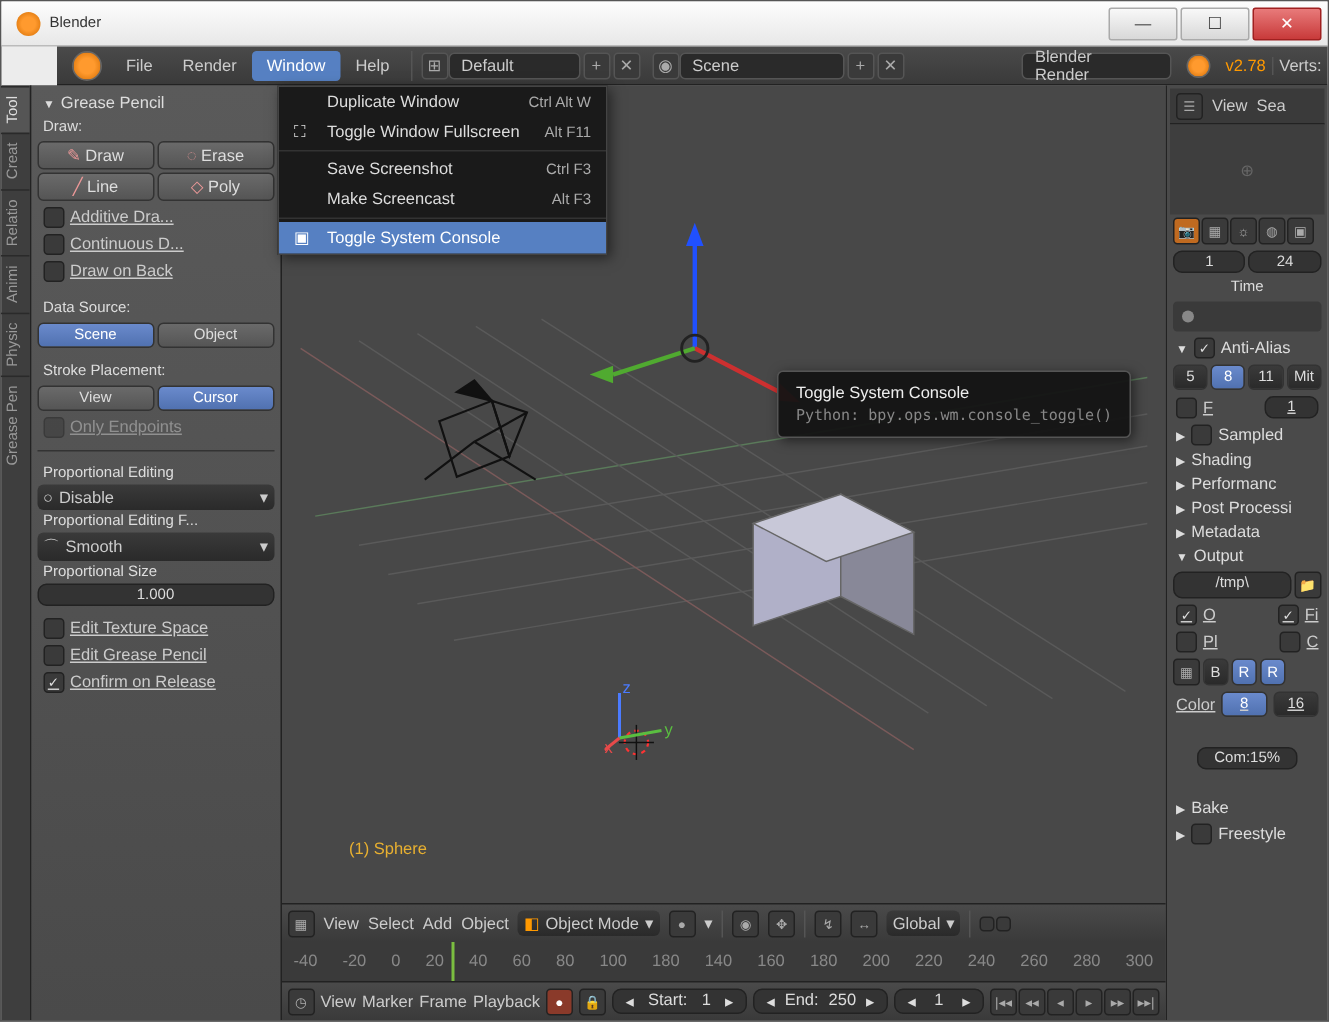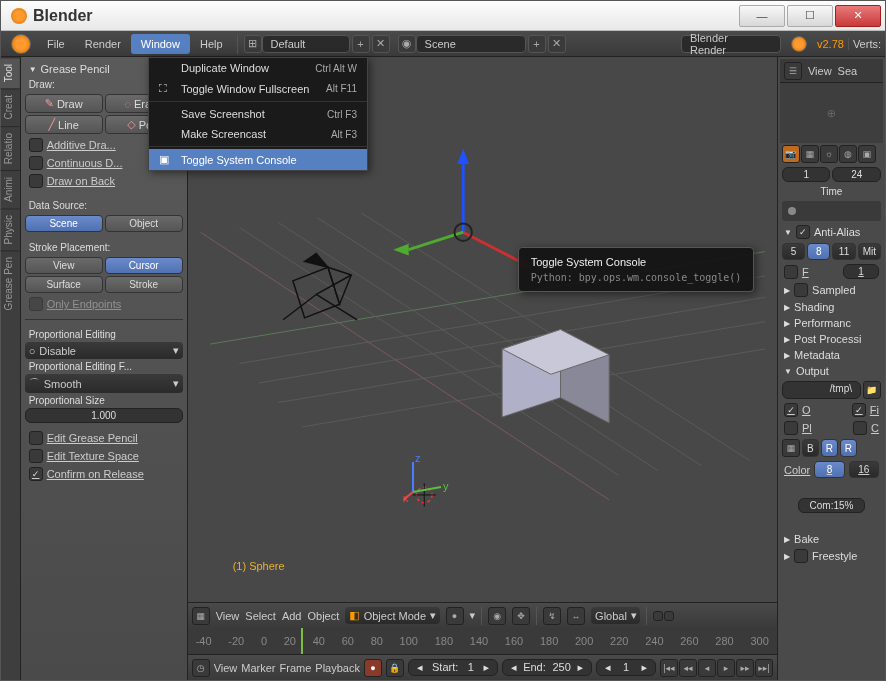--- a/index.html
+++ b/index.html
@@ -1,26 +1,26 @@
 <!DOCTYPE html>
 <html><head>
 <meta charset="utf-8">
 <style>
 * { margin: 0; padding: 0; box-sizing: border-box; font-family: Arial, sans-serif; font-size: 11px; user-select: none; }
 body { background: #4a4a4a; overflow: hidden; }
 .window { width: 886px; height: 681px; background: #ececec; display: flex; flex-direction: column; border: 1px solid #555; }
 .titlebar { height: 30px; background: linear-gradient(#fdfdfd, #e8e8e8); display: flex; align-items: center; padding: 0 4px; border-bottom: 1px solid #bbb; }
 .titlebar-icon { width: 16px; height: 16px; margin: 0 6px; background: radial-gradient(circle, #ff9a2e 40%, #d06a00 100%); border-radius: 50%; }
-.titlebar-title { flex: 1; color: #333; font-size: 16px; font-weight: bold; }
+.titlebar-title { flex: 1; color: #333; font-size: 10px; }
 .win-btns { display: flex; gap: 2px; }
 .win-btn { width: 46px; height: 22px; display: flex; align-items: center; justify-content: center; border-radius: 2px; color: #444; }
 .win-btn.close { background: linear-gradient(#e87a7a,#c83a3a); color: #fff; border: 1px solid #a02020; }
 .win-btn.max { background: linear-gradient(#f8f8f8,#d8d8d8); border: 1px solid #aaa; }
 .win-btn.min { background: linear-gradient(#f8f8f8,#d8d8d8); border: 1px solid #aaa; }
-.menubar { height: 26px; background: linear-gradient(#4a4a4a, #3a3a3a); display: flex; align-items: center; padding: 0 4px; border-bottom: 1px solid #222; position: relative; }
+.menubar { height: 26px; background: linear-gradient(#4a4a4a, #3a3a3a); display: flex; align-items: center; padding: 0 4px; border-bottom: 1px solid #222; position: relative; margin-left: 37px; }
 .menu-logo { width: 20px; height: 20px; background: radial-gradient(circle,#ff9a2e 40%,#d06a00 100%); border-radius: 50%; margin: 0 6px; border: 1px solid #666; }
 .menu-item { padding: 4px 10px; color: #ccc; border-radius: 3px; }
 .menu-item.active { background: #5680c2; color: #fff; }
 .menu-sep { width: 1px; height: 20px; background: #555; margin: 0 4px; }
 .menu-dropdown { background: #2a2a2a; color: #ccc; padding: 2px 28px 2px 8px; border-radius: 4px; border: 1px solid #555; height: 18px; display: flex; align-items: center; position: relative; }
 .menu-icon-btn { width: 18px; height: 18px; background: #3a3a3a; border: 1px solid #555; border-radius: 3px; display: flex; align-items: center; justify-content: center; color: #aaa; margin-left: 2px;}
 .menu-right { margin-left: auto; display: flex; align-items: center; gap: 4px; color: #ccc; }
 .version { color: #f90; }
 .content { flex: 1; display: flex; background: #4a4a4a; min-height: 0; }
 .vtabs { width: 20px; background: #3e3e3e; display: flex; flex-direction: column; border-right: 1px solid #222; }
@@ -180,24 +180,20 @@
     <div class="btn-row">
       <div class="pbtn active">Scene</div>
       <div class="pbtn">Object</div>
     </div>
     <div style="height:6px"></div>
     <div class="label">Stroke Placement:</div>
     <div class="btn-row">
       <div class="pbtn">View</div>
       <div class="pbtn active">Cursor</div>
     </div>
-    <div class="btn-row">
-      <div class="pbtn">Surface</div>
-      <div class="pbtn">Stroke</div>
-    </div>
     <div class="check-row" style="opacity:.5">
           <div class="check-box"></div>
           <span>Only Endpoints</span>
         </div>
     <div style="height:8px;border-top:1px solid #333;margin-top:6px"></div>
     <div class="label">Proportional Editing</div>
     <div class="spline">
           <span>○</span>
           <span>Disable</span>
           <span style="margin-left:auto">▾</span>
@@ -206,25 +202,25 @@
     <div class="spline">
           <span>⌒</span>
           <span>Smooth</span>
           <span style="margin-left:auto">▾</span>
         </div>
     <div class="label">Proportional Size</div>
     <div class="num-field">1.000</div>
     <div style="height:6px"></div>
     <div class="check-row">
           <div class="check-box"></div>
+          <span>Edit Texture Space</span>
+        </div>
+    <div class="check-row">
+          <div class="check-box"></div>
           <span>Edit Grease Pencil</span>
-        </div>
-    <div class="check-row">
-          <div class="check-box"></div>
-          <span>Edit Texture Space</span>
         </div>
     <div class="check-row">
           <div class="check-box on"></div>
           <span>Confirm on Release</span>
         </div>
   </div>
 
   <div class="viewport">
     <div class="view3d">
 
@@ -420,21 +416,21 @@
     <div class="panel-header collapsed">
           <div class="check-box" style="margin-right:4px"></div>
           <span>Sampled</span>
         </div>
     <div class="panel-header collapsed">Shading</div>
     <div class="panel-header collapsed">Performanc</div>
     <div class="panel-header collapsed">Post Processi</div>
     <div class="panel-header collapsed">Metadata</div>
     <div class="panel-header">Output</div>
     <div class="btn-row" style="margin:2px">
-      <div class="num-field" style="flex:1;text-align:right">/tmp\</div>
+      <div class="num-field" style="flex:1;text-align:center">/tmp\</div>
       <div class="mini-icon">📁</div>
     </div>
     <div class="check-row">
           <div class="check-box on"></div>
           <span>O</span>
           <div class="check-box on" style="margin-left:auto"></div>
           <span>Fi</span>
         </div>
     <div class="check-row">
           <div class="check-box"></div>

